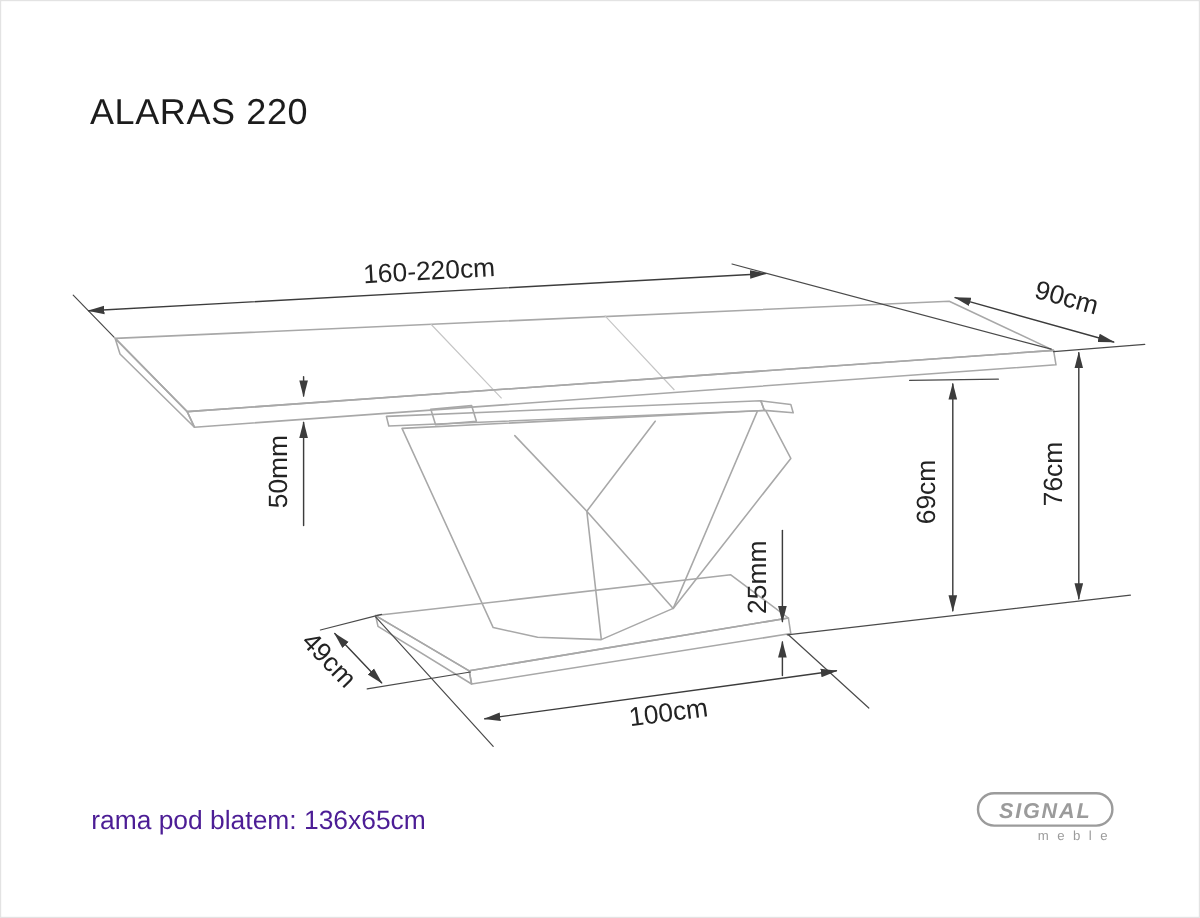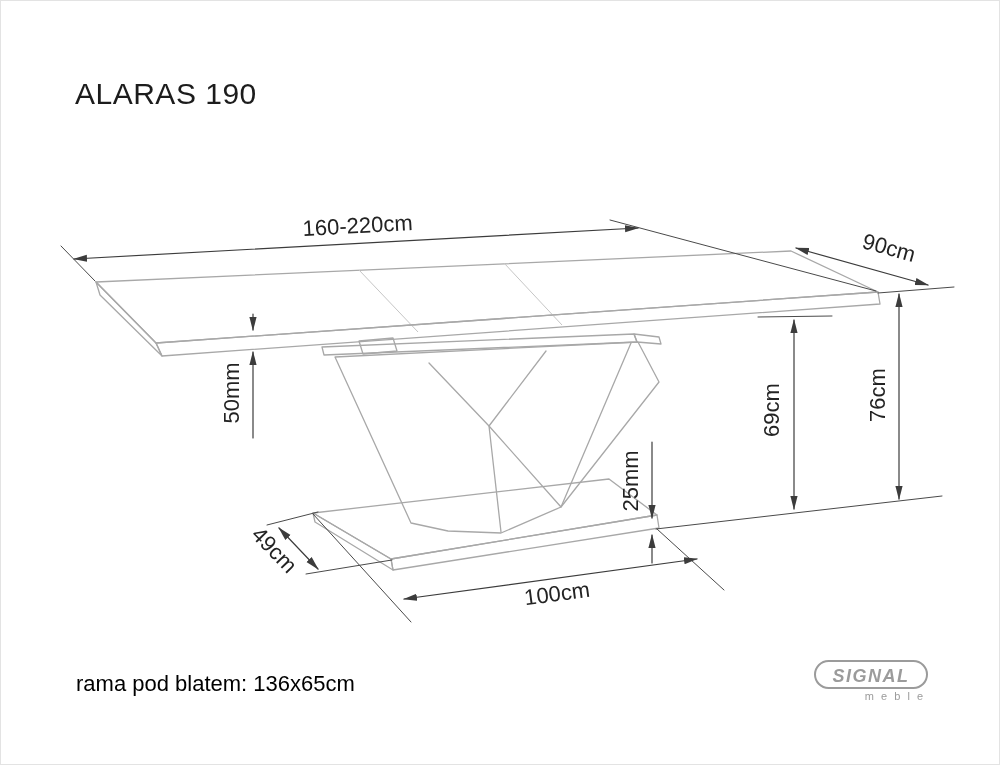--- a/index.html
+++ b/index.html
@@ -12,35 +12,35 @@
     font-family:"Liberation Sans", sans-serif;
     overflow:hidden;
   }
   .title{
     position:absolute;left:74px;top:76px;
     font-size:30px;font-weight:400;color:#1c1c1c;letter-spacing:.5px;
   }
   .drawing{position:absolute;left:0;top:0;width:1000px;height:765px;}
   .note{
     position:absolute;left:75px;top:670px;
-    font-size:22px;color:#000000;
+    font-size:22px;color:#4c1d95;
   }
   .logo{position:absolute;left:812px;top:658px;width:130px;height:45px;text-align:right;}
   .obj{stroke:#a8a8a8;stroke-width:1.3;fill:none;stroke-linejoin:round;stroke-linecap:round;}
   .seam{stroke:#c6c6c6;stroke-width:1;fill:none;}
   .dim{stroke:#3c3c3c;stroke-width:1.2;fill:none;stroke-linecap:round;}
   .ext{stroke:#4a4a4a;stroke-width:1;fill:none;stroke-linecap:round;}
   .dimtxt{fill:#232323;font-family:"Liberation Sans",sans-serif;font-size:22px;}
 </style>
 </head>
 <body>
 
 <div class="page">
 
-  <div class="title">ALARAS 190</div>
+  <div class="title">ALARAS 220</div>
 
   <svg class="drawing" viewBox="0 0 1000 765" xmlns="http://www.w3.org/2000/svg">
     <defs>
       <marker id="ae" viewBox="0 0 14 10" refX="13" refY="5" markerWidth="14" markerHeight="10" orient="auto" markerUnits="userSpaceOnUse">
         <path d="M0,1.4 L14,5 L0,8.6 Z" fill="#3c3c3c"></path>
       </marker>
       <marker id="as" viewBox="0 0 14 10" refX="13" refY="5" markerWidth="14" markerHeight="10" orient="auto-start-reverse" markerUnits="userSpaceOnUse">
         <path d="M0,1.4 L14,5 L0,8.6 Z" fill="#3c3c3c"></path>
       </marker>
     </defs>

